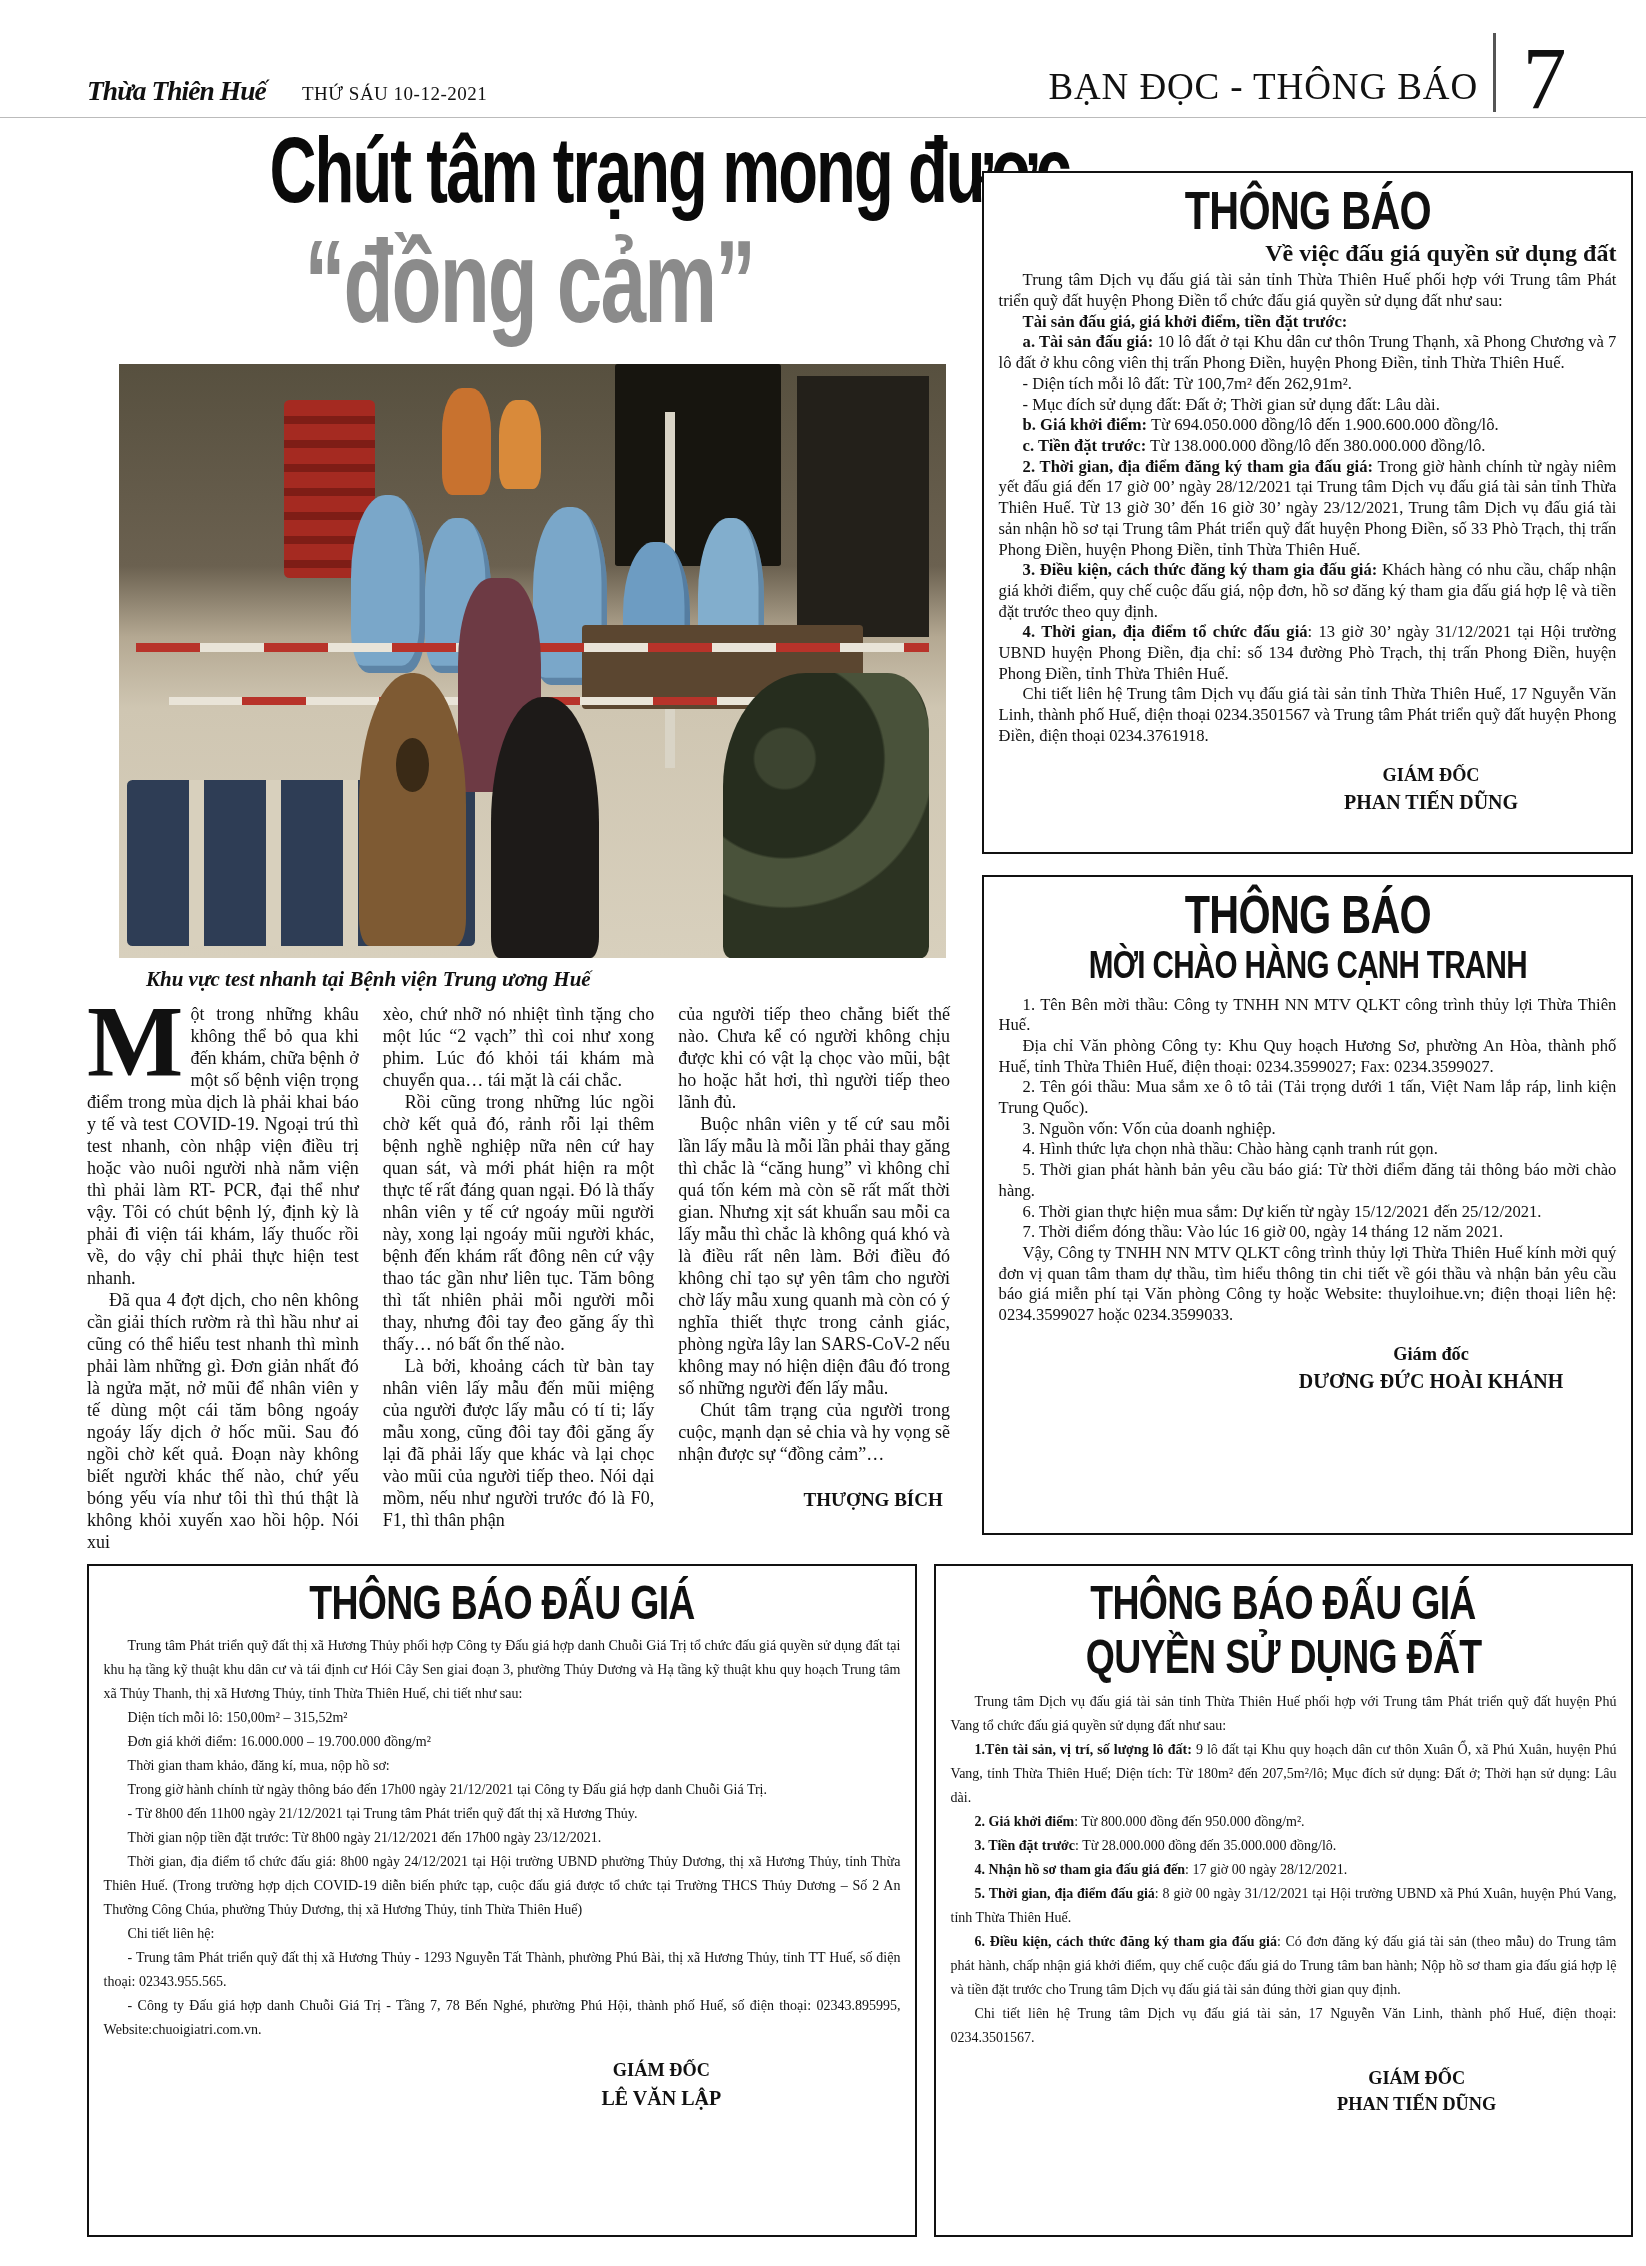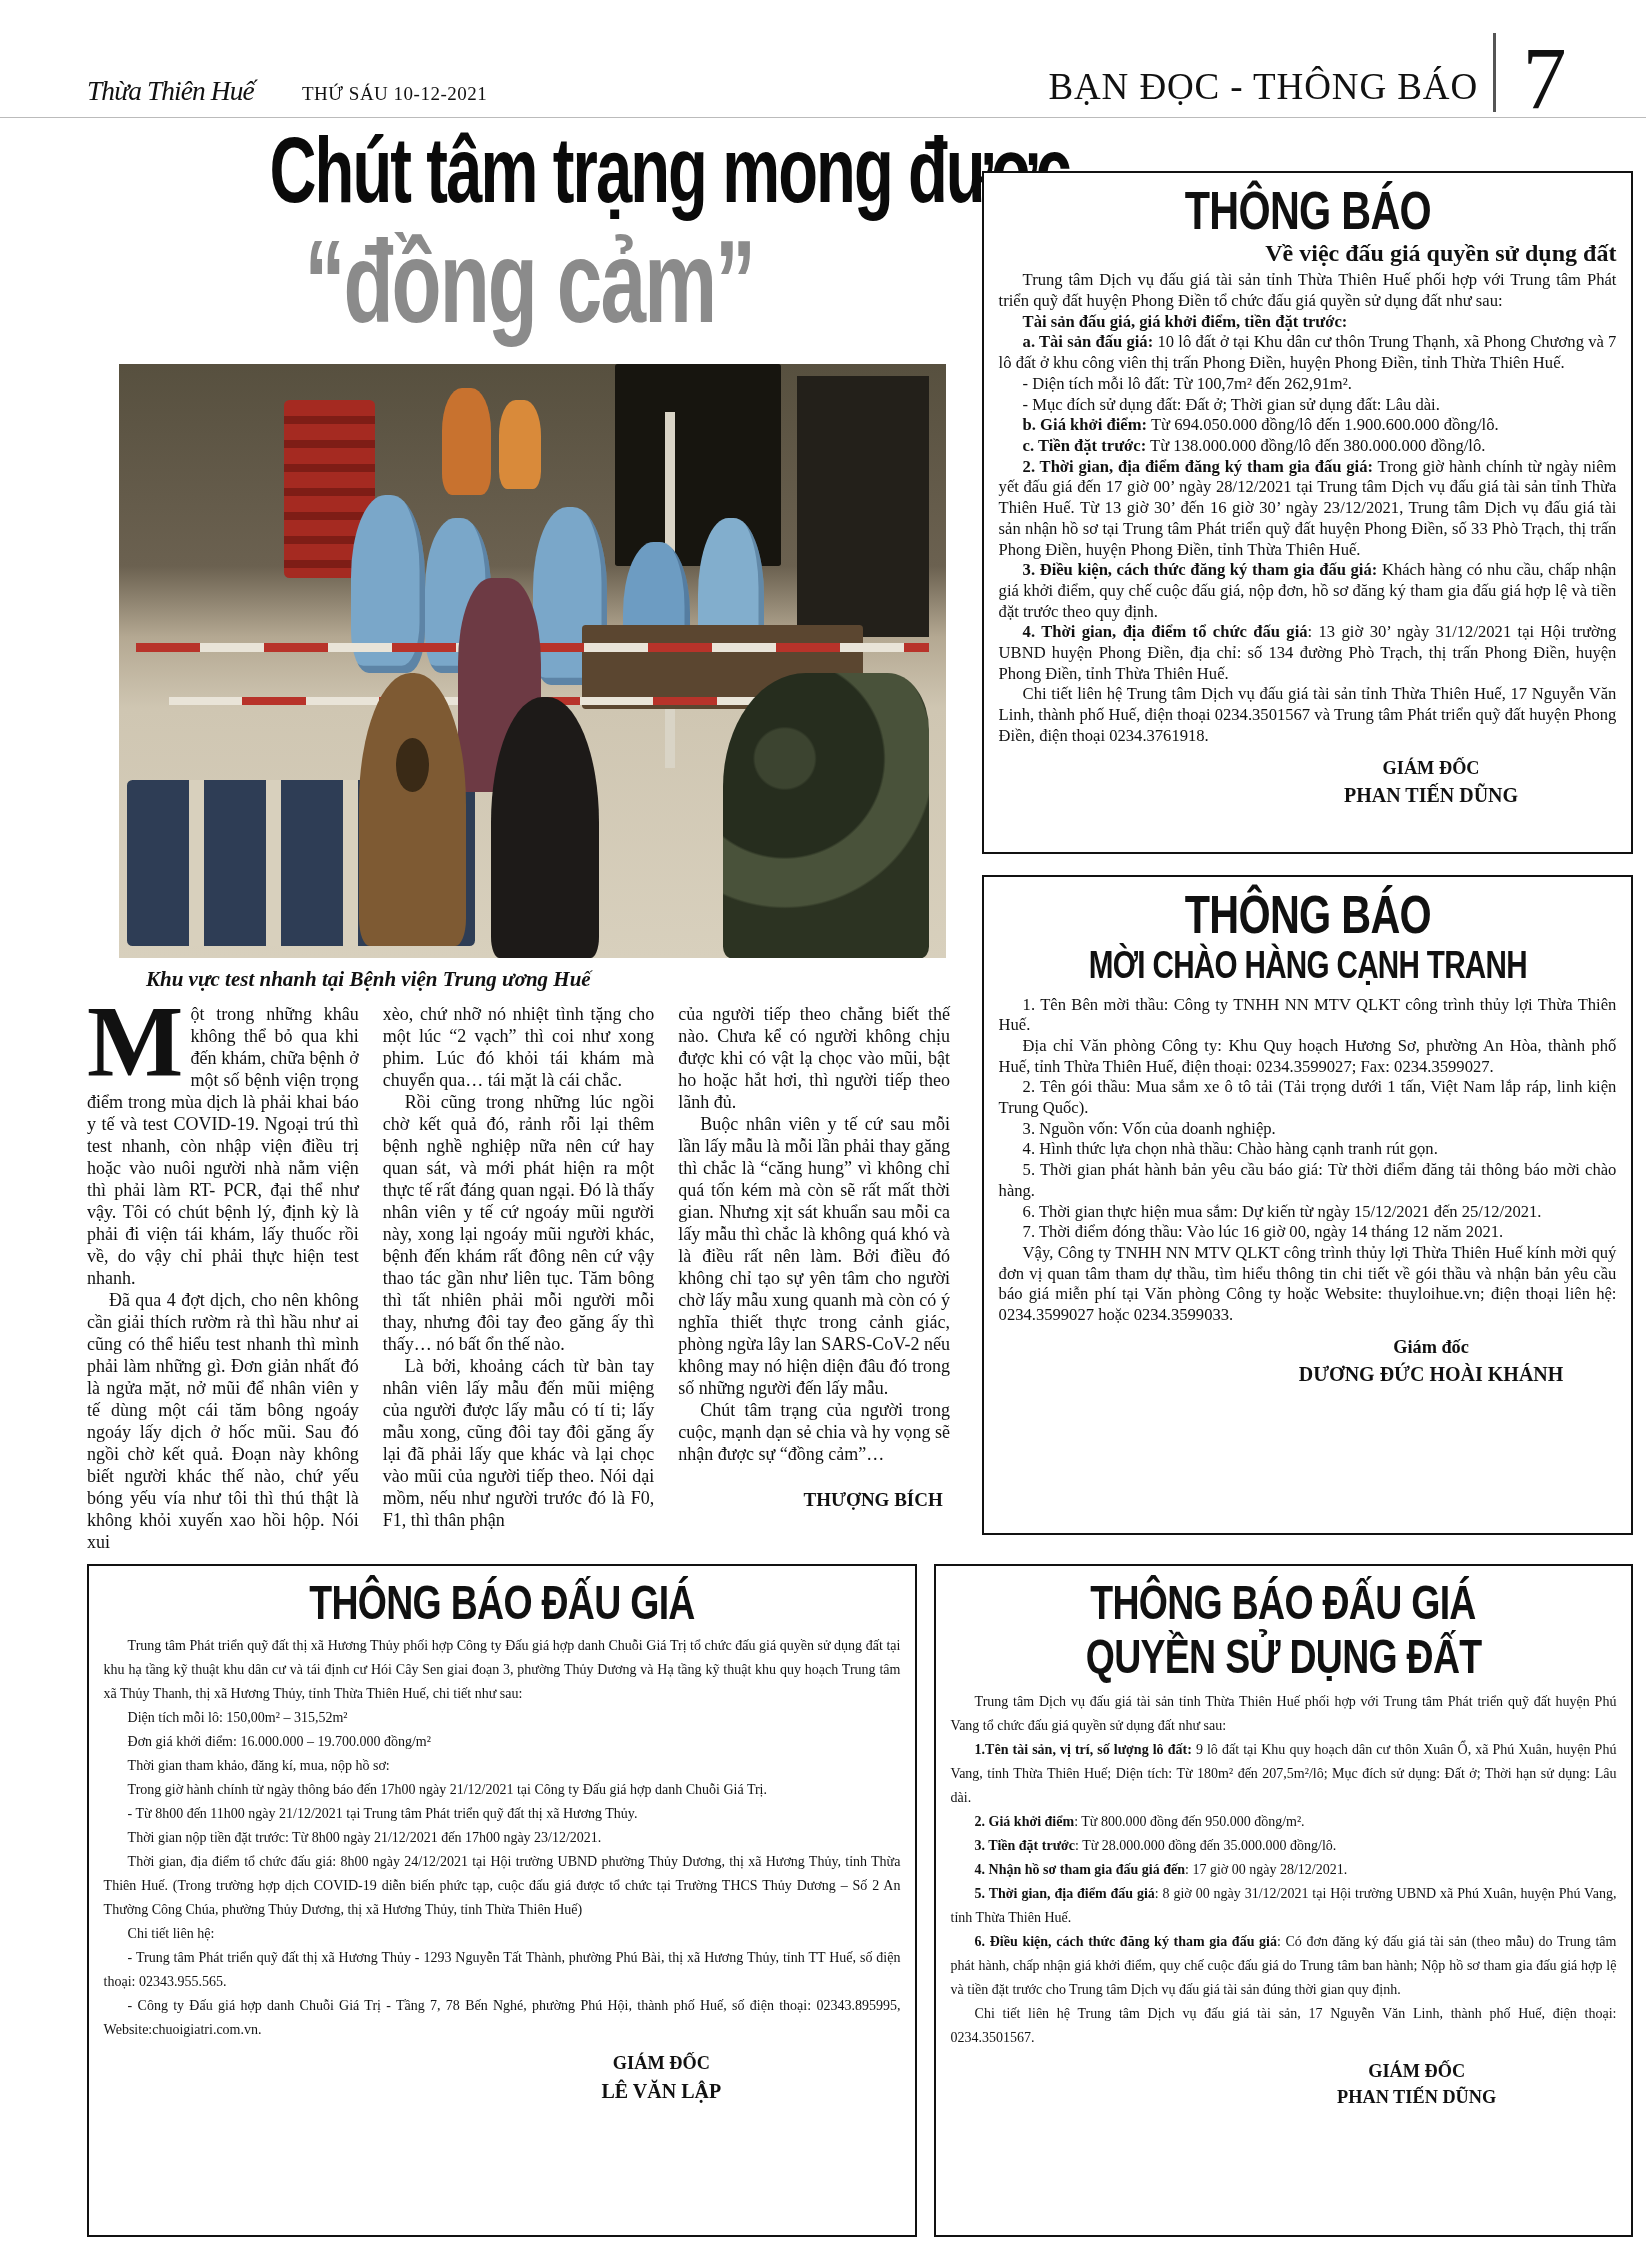--- a/index.html
+++ b/index.html
@@ -2,21 +2,21 @@
 <html style="font-size:14.6px"><head>
 <meta charset="utf-8">
 <style>
   html,body{margin:0;padding:0;background:#e8e8e4;}
   .page{position:relative;width:1647px;height:2267px;background:#ffffff;
         font-family:"Liberation Serif",serif;color:#111;overflow:hidden;}
 
   
   .header{position:absolute;left:87px;top:48px;right:55px;height:64px;}
   .masthead{position:absolute;left:0;bottom:5.5px;font-family:"Liberation Serif",serif;
-            font-weight:normal;font-style:italic;font-size:27.4px;letter-spacing:-0.9px;}
+            font-weight:bold;font-style:italic;font-size:27.4px;letter-spacing:-0.9px;}
   .dateline{position:absolute;left:215px;bottom:7.3px;font-size:19px;letter-spacing:0.5px;}
   .section-title{position:absolute;right:114px;bottom:3.7px;font-size:37px;letter-spacing:0.9px;}
   .pageno-bar{position:absolute;right:96px;bottom:0;width:2.7px;height:79px;background:#555;}
   .pageno{position:absolute;right:25.6px;bottom:-11px;font-size:88px;font-weight:normal;line-height:1;}
   .header-rule{position:absolute;left:0;top:117px;width:1647px;height:0.9px;background:#bbb;}
 
   
   .title-wrap{position:absolute;left:98px;top:124px;width:863px;text-align:center;}
   .hl{font-family:"Liberation Sans",sans-serif;font-weight:bold;display:inline-block;
       transform:scaleX(.70);transform-origin:center;letter-spacing:-2.7px;white-space:nowrap;}
@@ -74,21 +74,21 @@
   .box-title .hl{transform:scaleX(.78);letter-spacing:-0.9px;}
   .t56{font-size:53px;line-height:1.0;}
   .t40{font-size:38px;line-height:1.05;}
   .t46{font-size:48px;line-height:1.08;}
   .box-sub{text-align:right;font-weight:bold;font-size:24px;margin:1.8px 0 3.7px 0;}
 
   .np{margin:0;font-size:16.6px;line-height:20.7px;text-align:justify;text-indent:24px;}
   .np b{font-weight:bold;}
   .box-b1 .np,.box-b2 .np{font-size:14px;line-height:24px;}
 
-  .sig{margin-top:11px;margin-left:auto;width:60%;text-align:center;font-weight:bold;}
+  .sig{margin-top:18px;margin-left:auto;width:60%;text-align:center;font-weight:bold;}
   .sig .role{font-size:18.3px;}
   .sig .name{font-size:20px;margin-top:5.5px;}
   .box-b2 .sig .role,.box-b2 .sig .name{font-size:18.3px;}
 </style>
 </head>
 <body>
 
 <div class="page">
 
   <div class="header">

